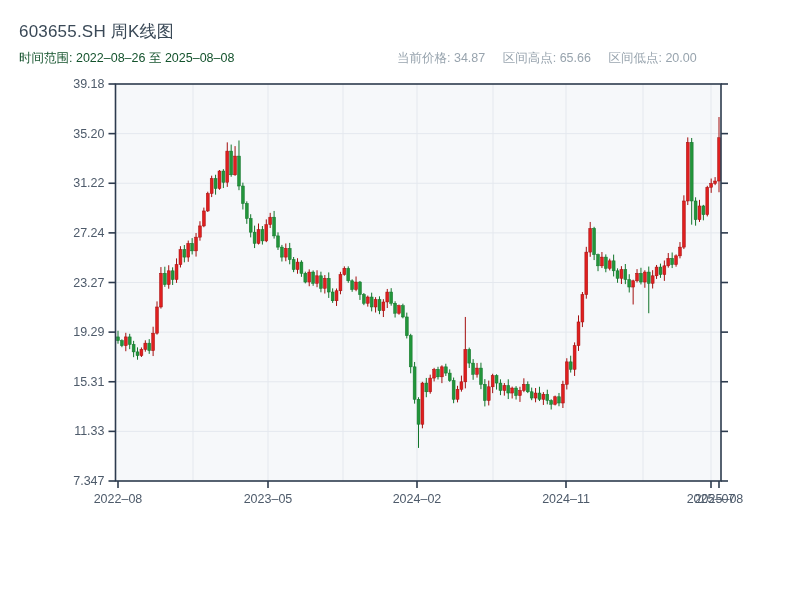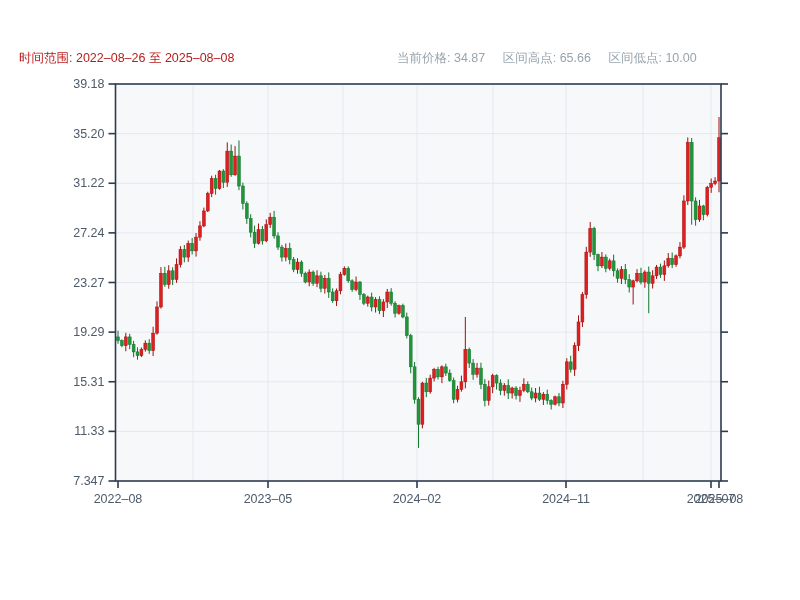--- a/index.html
+++ b/index.html
@@ -2,36 +2,37 @@
 <html><head>
 <meta charset="utf-8">
 <style>
   * { margin: 0; padding: 0; box-sizing: border-box; }
   html,body { width: 800px; height: 600px; background: #ffffff; overflow: hidden;
               font-family: "Liberation Sans", sans-serif; }
   .page { position: relative; width: 800px; height: 600px; background:#fff; }
   .title { position: absolute; left: 19px; top: 20px; font-size: 17px;
            font-weight: 500; color: #3a4957; letter-spacing: .2px; }
   .subrow { position: absolute; left: 19px; top: 50px; font-size: 12.5px;
-            color: #b91c1c; }
+            color: #14532d; }
   .stats { position: absolute; left: 397px; top: 50px; font-size: 12.5px;
            color: #98a4ae; white-space: nowrap; }
   .stats span { margin-right: 14px; }
   svg.chart { position: absolute; left: 0; top: 0; }
   text { font-family: "Liberation Sans", sans-serif; }
 </style>
 </head>
 <body>
 
 <div class="page">
+  <div class="title">603655.SH 周K线图</div>
   <div class="subrow">时间范围: 2022–08–26 至 2025–08–08</div>
   <div class="stats">
     <span>当前价格: 34.87</span>
     <span>区间高点: 65.66</span>
-    <span>区间低点: 10.00</span>
+    <span>区间低点: 20.00</span>
   </div>
   <svg class="chart" id="kchart" width="800" height="600" viewBox="0 0 800 600">
       <rect x="115.5" y="84" width="605.5" height="397" fill="#f6f8fa"></rect>
       <line x1="115.5" y1="133.625" x2="721" y2="133.625" stroke="#e4e8ee" stroke-width="1"></line>
       <line x1="115.5" y1="183.25" x2="721" y2="183.25" stroke="#e4e8ee" stroke-width="1"></line>
       <line x1="115.5" y1="232.875" x2="721" y2="232.875" stroke="#e4e8ee" stroke-width="1"></line>
       <line x1="115.5" y1="282.5" x2="721" y2="282.5" stroke="#e4e8ee" stroke-width="1"></line>
       <line x1="115.5" y1="332.125" x2="721" y2="332.125" stroke="#e4e8ee" stroke-width="1"></line>
       <line x1="115.5" y1="381.75" x2="721" y2="381.75" stroke="#e4e8ee" stroke-width="1"></line>
       <line x1="115.5" y1="431.375" x2="721" y2="431.375" stroke="#e4e8ee" stroke-width="1"></line>

